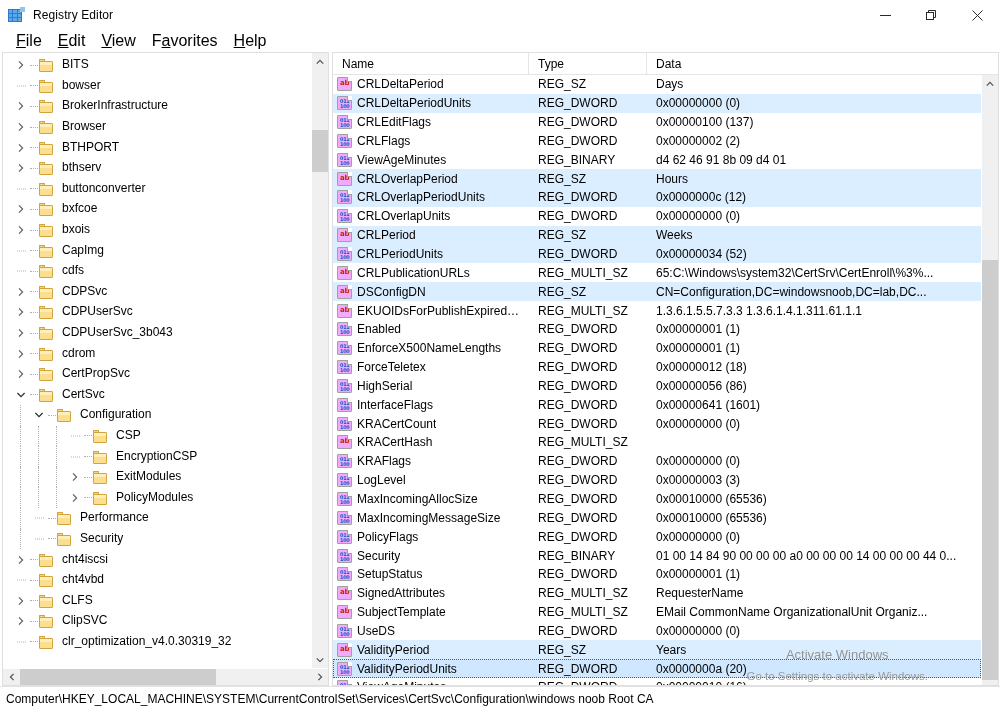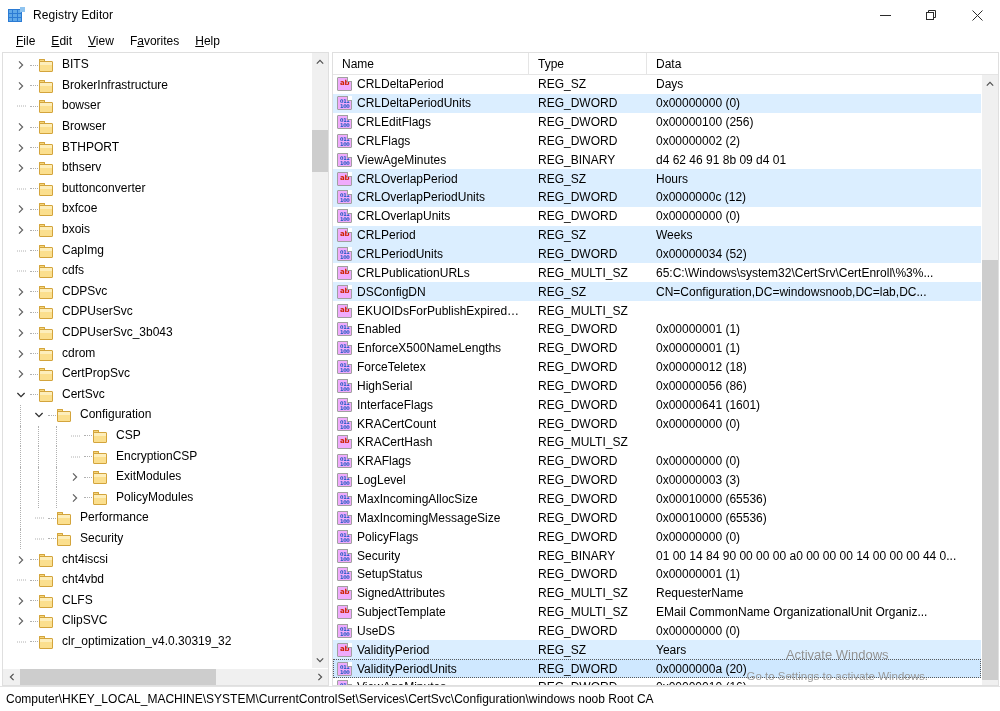--- a/index.html
+++ b/index.html
@@ -67,21 +67,21 @@
   .win-btn svg { display: block; }
 
   
   .menubar {
     height: 22px;
     flex: 0 0 22px;
     display: flex;
     align-items: center;
     padding-left: 8px;
     background: #ffffff;
-    font-size: 12px;
+    font-size: 16px;
   }
   .menu-item {
     padding: 2px 8px 3px 8px;
     color: #000;
     cursor: default;
     white-space: nowrap;
   }
   .menu-item u { text-decoration: underline; }
 
   
@@ -438,44 +438,44 @@
               <div class="dash"></div>
               <div class="folder">
                 <div class="tab"></div>
                 <div class="body"></div>
               </div>
               <div class="tree-label">BITS</div>
             </div>
             <div class="tree-row">
               <div class="tree-indent" style="width: 10px;"></div>
               <div class="twisty">
-                <svg width="8" height="10" viewBox="0 0 8 10">
-                  <polyline points="2,1.4 5.6,5 2,8.6" fill="none" stroke="#606060" stroke-width="1.2"></polyline>
-                </svg>
-              </div>
-              <div class="dash"></div>
-              <div class="folder">
-                <div class="tab"></div>
-                <div class="body"></div>
-              </div>
-              <div class="tree-label">BrokerInfrastructure</div>
-            </div>
-            <div class="tree-row">
-              <div class="tree-indent" style="width: 10px;"></div>
-              <div class="twisty">
                 <svg width="12" height="12" viewBox="0 0 12 12">
                   <line x1="2" y1="6" x2="11" y2="6" stroke="#b0b0b0" stroke-width="1" stroke-dasharray="1,1"></line>
                 </svg>
               </div>
               <div class="dash"></div>
               <div class="folder">
                 <div class="tab"></div>
                 <div class="body"></div>
               </div>
               <div class="tree-label">bowser</div>
+            </div>
+            <div class="tree-row">
+              <div class="tree-indent" style="width: 10px;"></div>
+              <div class="twisty">
+                <svg width="8" height="10" viewBox="0 0 8 10">
+                  <polyline points="2,1.4 5.6,5 2,8.6" fill="none" stroke="#606060" stroke-width="1.2"></polyline>
+                </svg>
+              </div>
+              <div class="dash"></div>
+              <div class="folder">
+                <div class="tab"></div>
+                <div class="body"></div>
+              </div>
+              <div class="tree-label">BrokerInfrastructure</div>
             </div>
             <div class="tree-row">
               <div class="tree-indent" style="width: 10px;"></div>
               <div class="twisty">
                 <svg width="8" height="10" viewBox="0 0 8 10">
                   <polyline points="2,1.4 5.6,5 2,8.6" fill="none" stroke="#606060" stroke-width="1.2"></polyline>
                 </svg>
               </div>
               <div class="dash"></div>
               <div class="folder">
@@ -927,21 +927,21 @@
               <div class="cell name">
                 <div class="vicon bin">
                   <span class="glyph">
                     <i>011</i>
                     <i>100</i>
                   </span>
                 </div>
                 <span class="name-text">CRLEditFlags</span>
               </div>
               <div class="cell type">REG_DWORD</div>
-              <div class="cell data">0x00000100 (256)</div>
+              <div class="cell data">0x00000100 (137)</div>
             </div>
             <div class="lv-row">
               <div class="cell name">
                 <div class="vicon bin">
                   <span class="glyph">
                     <i>011</i>
                     <i>100</i>
                   </span>
                 </div>
                 <span class="name-text">CRLFlags</span>
@@ -1042,20 +1042,21 @@
               <div class="cell data">CN=Configuration,DC=windowsnoob,DC=lab,DC...</div>
             </div>
             <div class="lv-row">
               <div class="cell name">
                 <div class="vicon sz">
                   <span class="glyph">ab</span>
                 </div>
                 <span class="name-text">EKUOIDsForPublishExpiredCertI...</span>
               </div>
               <div class="cell type">REG_MULTI_SZ</div>
+              <div class="cell data">1.3.6.1.5.5.7.3.3 1.3.6.1.4.1.311.61.1.1</div>
             </div>
             <div class="lv-row">
               <div class="cell name">
                 <div class="vicon bin">
                   <span class="glyph">
                     <i>011</i>
                     <i>100</i>
                   </span>
                 </div>
                 <span class="name-text">Enabled</span>

